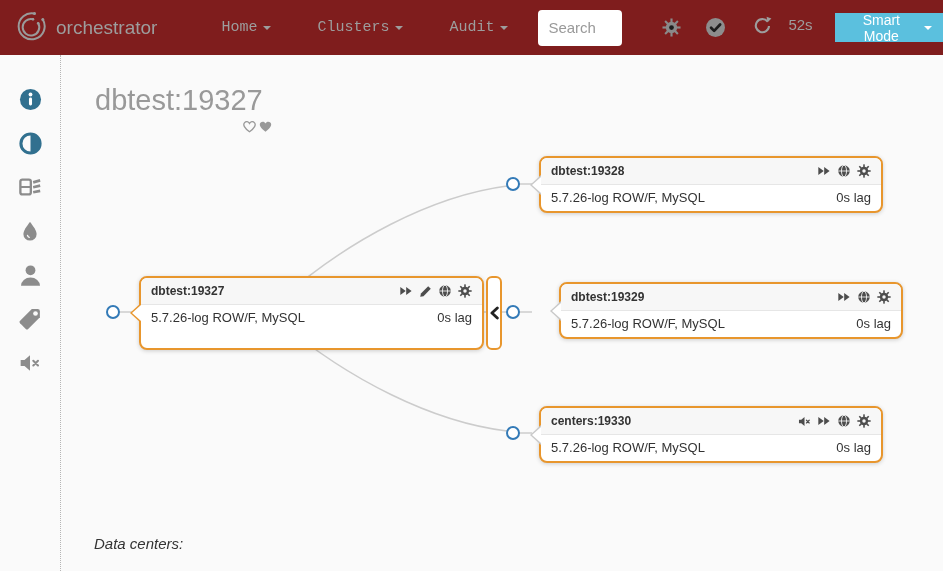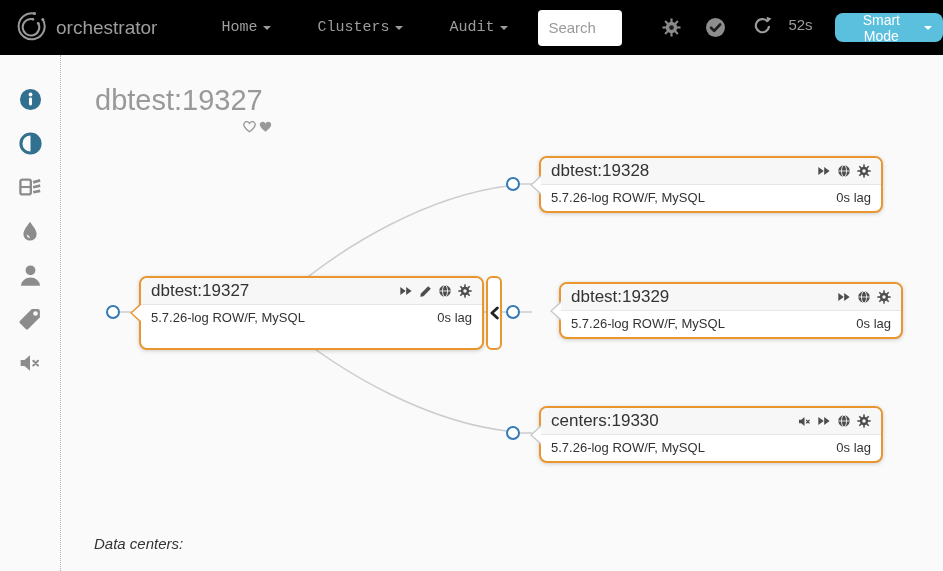--- a/index.html
+++ b/index.html
@@ -4,41 +4,41 @@
 <style>
   * { box-sizing: border-box; margin: 0; padding: 0; }
   html,body { width: 943px; height: 571px; }
   #app {
     position: relative; width: 943px; height: 571px; overflow: hidden;
     font-family: "Liberation Sans", sans-serif; background: #fafafa;
   }
   
   .navbar {
     position: absolute; top: 0; left: 0; width: 943px; height: 55px;
-    background: #000000; display: flex; align-items: center; z-index: 10;
+    background: #7f1d1d; display: flex; align-items: center; z-index: 10;
     color: #9d9d9d;
   }
   .brand { display: flex; align-items: center; gap: 9px; margin-left: 13px; cursor: pointer; }
   .brand-text { font-size: 19px; color: #9d9d9d; }
   .nav-items { display: flex; align-items: center; gap: 46px; margin-left: 64px; font-family: Liberation Mono, monospace; }
   .nav-item { font-size: 15px; display: flex; align-items: center; gap: 6px; cursor: pointer; }
   .caret { width: 0; height: 0; border-left: 4px solid transparent; border-right: 4px solid transparent; border-top: 4px solid currentColor; display: inline-block; }
   .search-box {
     margin-left: 30px; width: 84px; height: 36px; border-radius: 4px; border: none;
     padding: 0 10px; font-size: 15px; font-family: "Liberation Sans", sans-serif;
     color: #555; background: #fff; outline: none;
   }
   .search-box::placeholder { color: #999; }
   .nav-icon { display: flex; align-items: center; justify-content: center; cursor: pointer; }
   .gear-nav { margin-left: 40px; }
   .check-nav { margin-left: 24px; }
   .refresh-wrap { margin-left: 26px; display: flex; align-items: flex-start; gap: 16px; }
   .refresh-count { font-size: 15px; color: #9d9d9d; }
   .smart-mode {
-    margin-left: 22px; height: 29px; padding: 0 11px; border-radius: 8px; border: none;
+    margin-left: 22px; height: 29px; padding: 0 11px; border-radius: 0; border: none;
     background: #5bc0de; color: #fff; font-size: 14px; font-family: "Liberation Sans", sans-serif;
     display: flex; align-items: center; gap: 7px; cursor: pointer;
   }
   
   .sidebar {
     position: absolute; top: 55px; left: 0; width: 61px; height: 516px;
     background: #fafafa; border-right: 1px dotted #b5b5b5;
     display: flex; flex-direction: column; align-items: center; padding-top: 32px; gap: 20px;
     z-index: 5;
   }
@@ -54,21 +54,21 @@
   }
   
   .node {
     position: absolute; background: #fff; border: 2px solid #e8962d; border-radius: 8px;
     box-shadow: 0 1px 4px rgba(0,0,0,0.18); z-index: 3; cursor: pointer;
   }
   .node-header {
     background: #f7f7f7; border-bottom: 1px solid #e6e6e6; border-radius: 6px 6px 0 0;
     height: 27px; display: flex; align-items: center; justify-content: space-between; padding: 0 10px;
   }
-  .node-title { font-size: 17px; color: #333; }
+  .node-title { font-size: 12px; color: #333; font-weight: bold; }
   .node-icons { display: flex; align-items: center; gap: 6px; }
   .node-icons svg { display: block; cursor: pointer; }
   .node-body { padding: 4px 10px 22px 10px; font-size: 13px; color: #333; }
   .node-line { display: flex; justify-content: space-between; align-items: center; line-height: 18px; }
   .node-role { font-weight: bold; line-height: 17px; }
   .arrow-outer, .arrow-inner { position: absolute; width: 0; height: 0; top: 50%; }
   .arrow-outer { left: -11px; margin-top: -10px; border-top: 10px solid transparent; border-bottom: 10px solid transparent; border-right: 11px solid #c9c9c9; }
   .arrow-inner { left: -9px; margin-top: -8px; border-top: 8px solid transparent; border-bottom: 8px solid transparent; border-right: 9px solid #fff; }
   .node.master .arrow-outer { border-right-color: #e8962d; }
   .collapse-tab {

